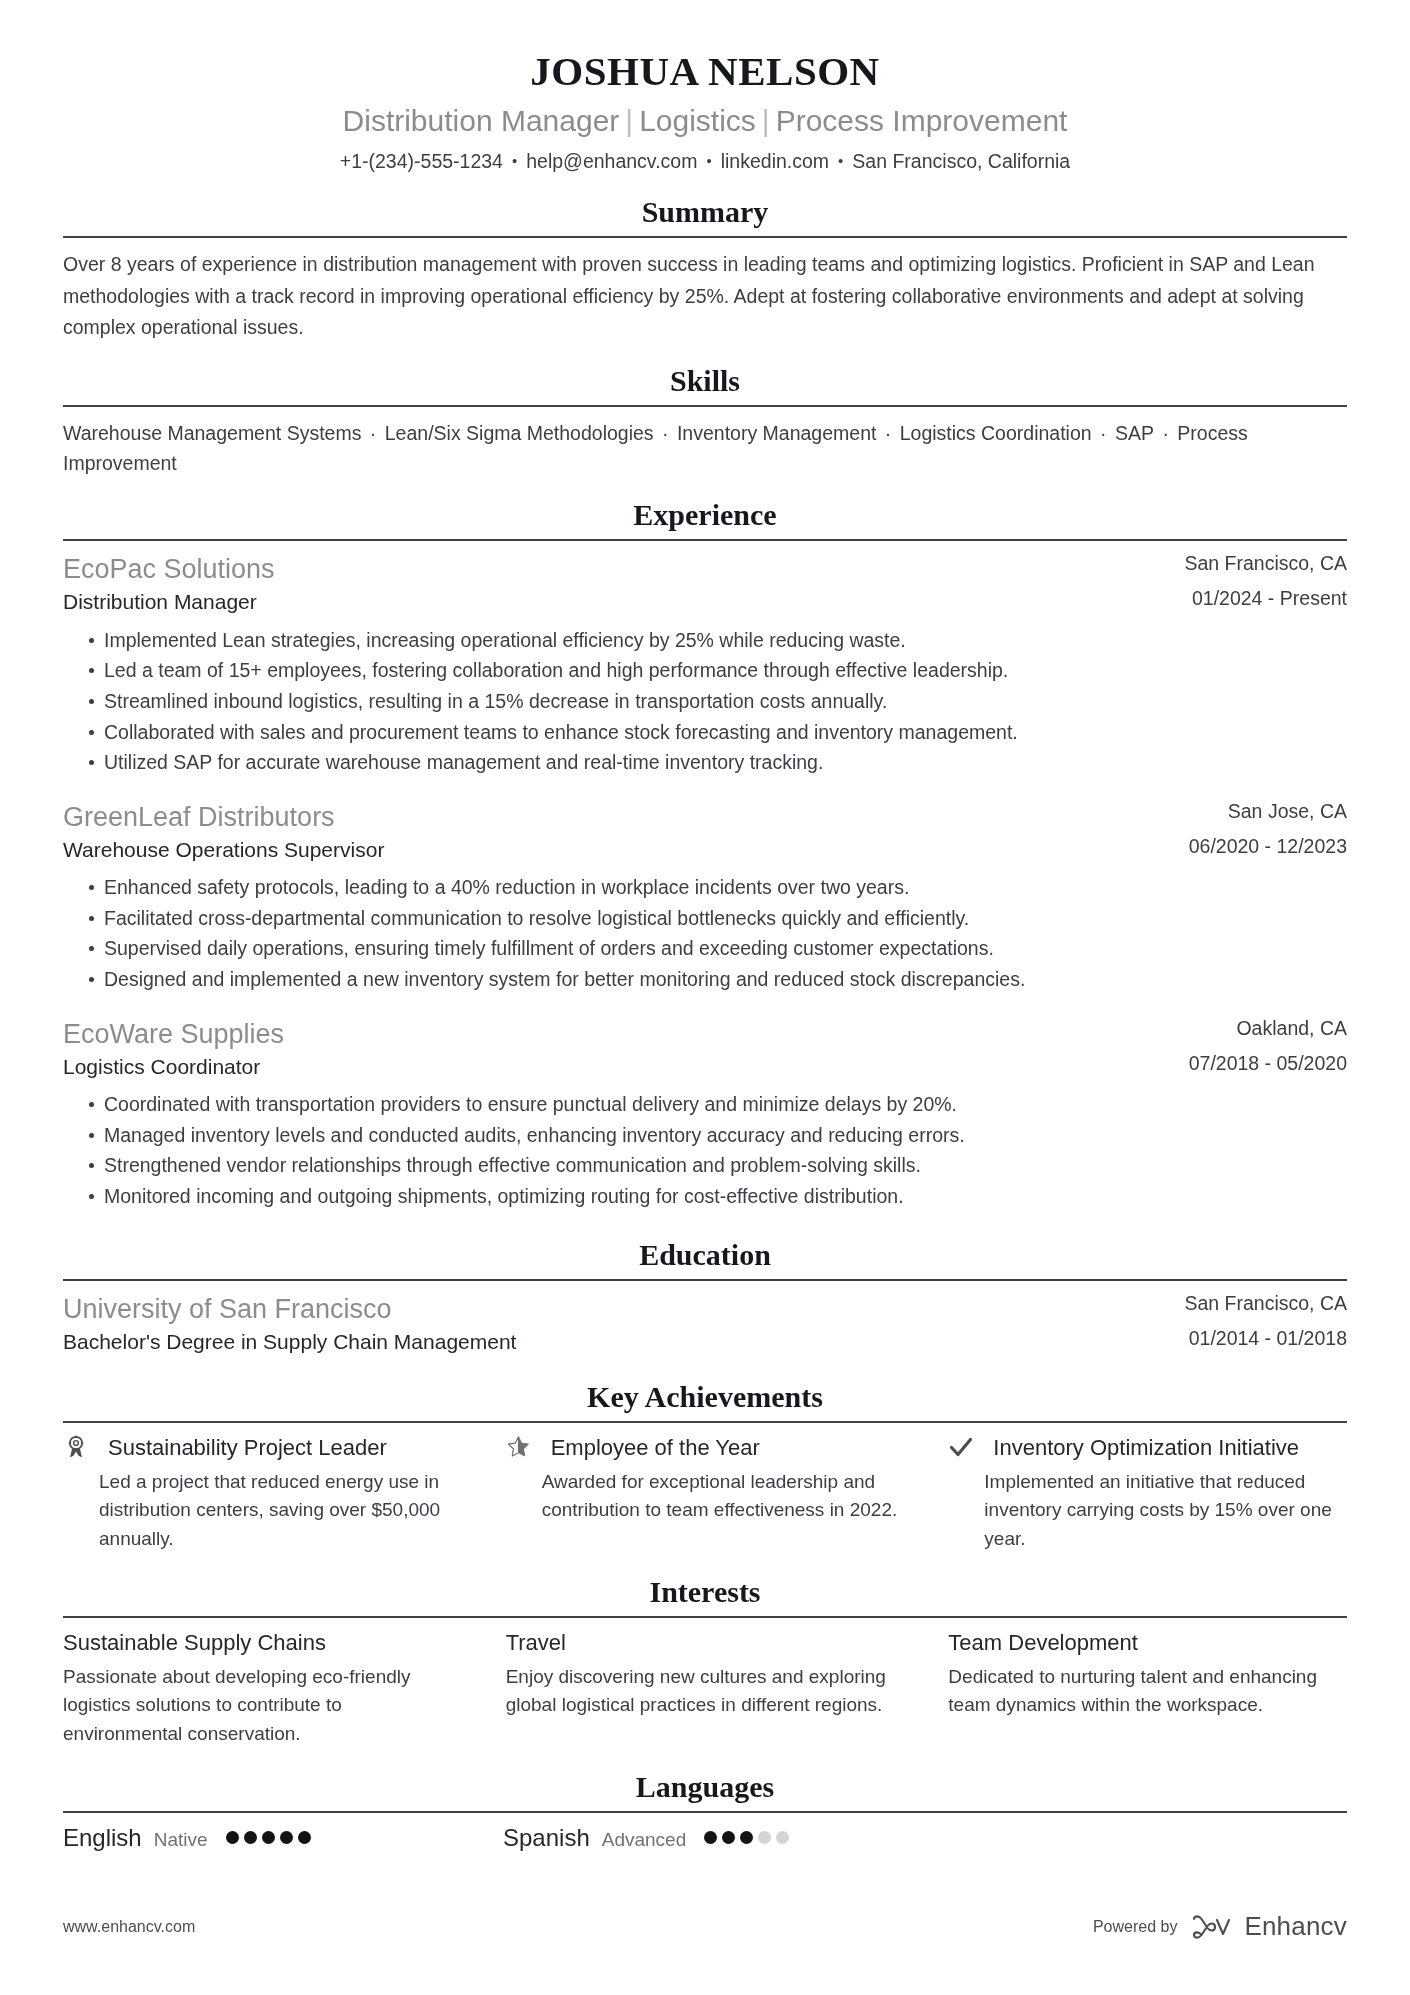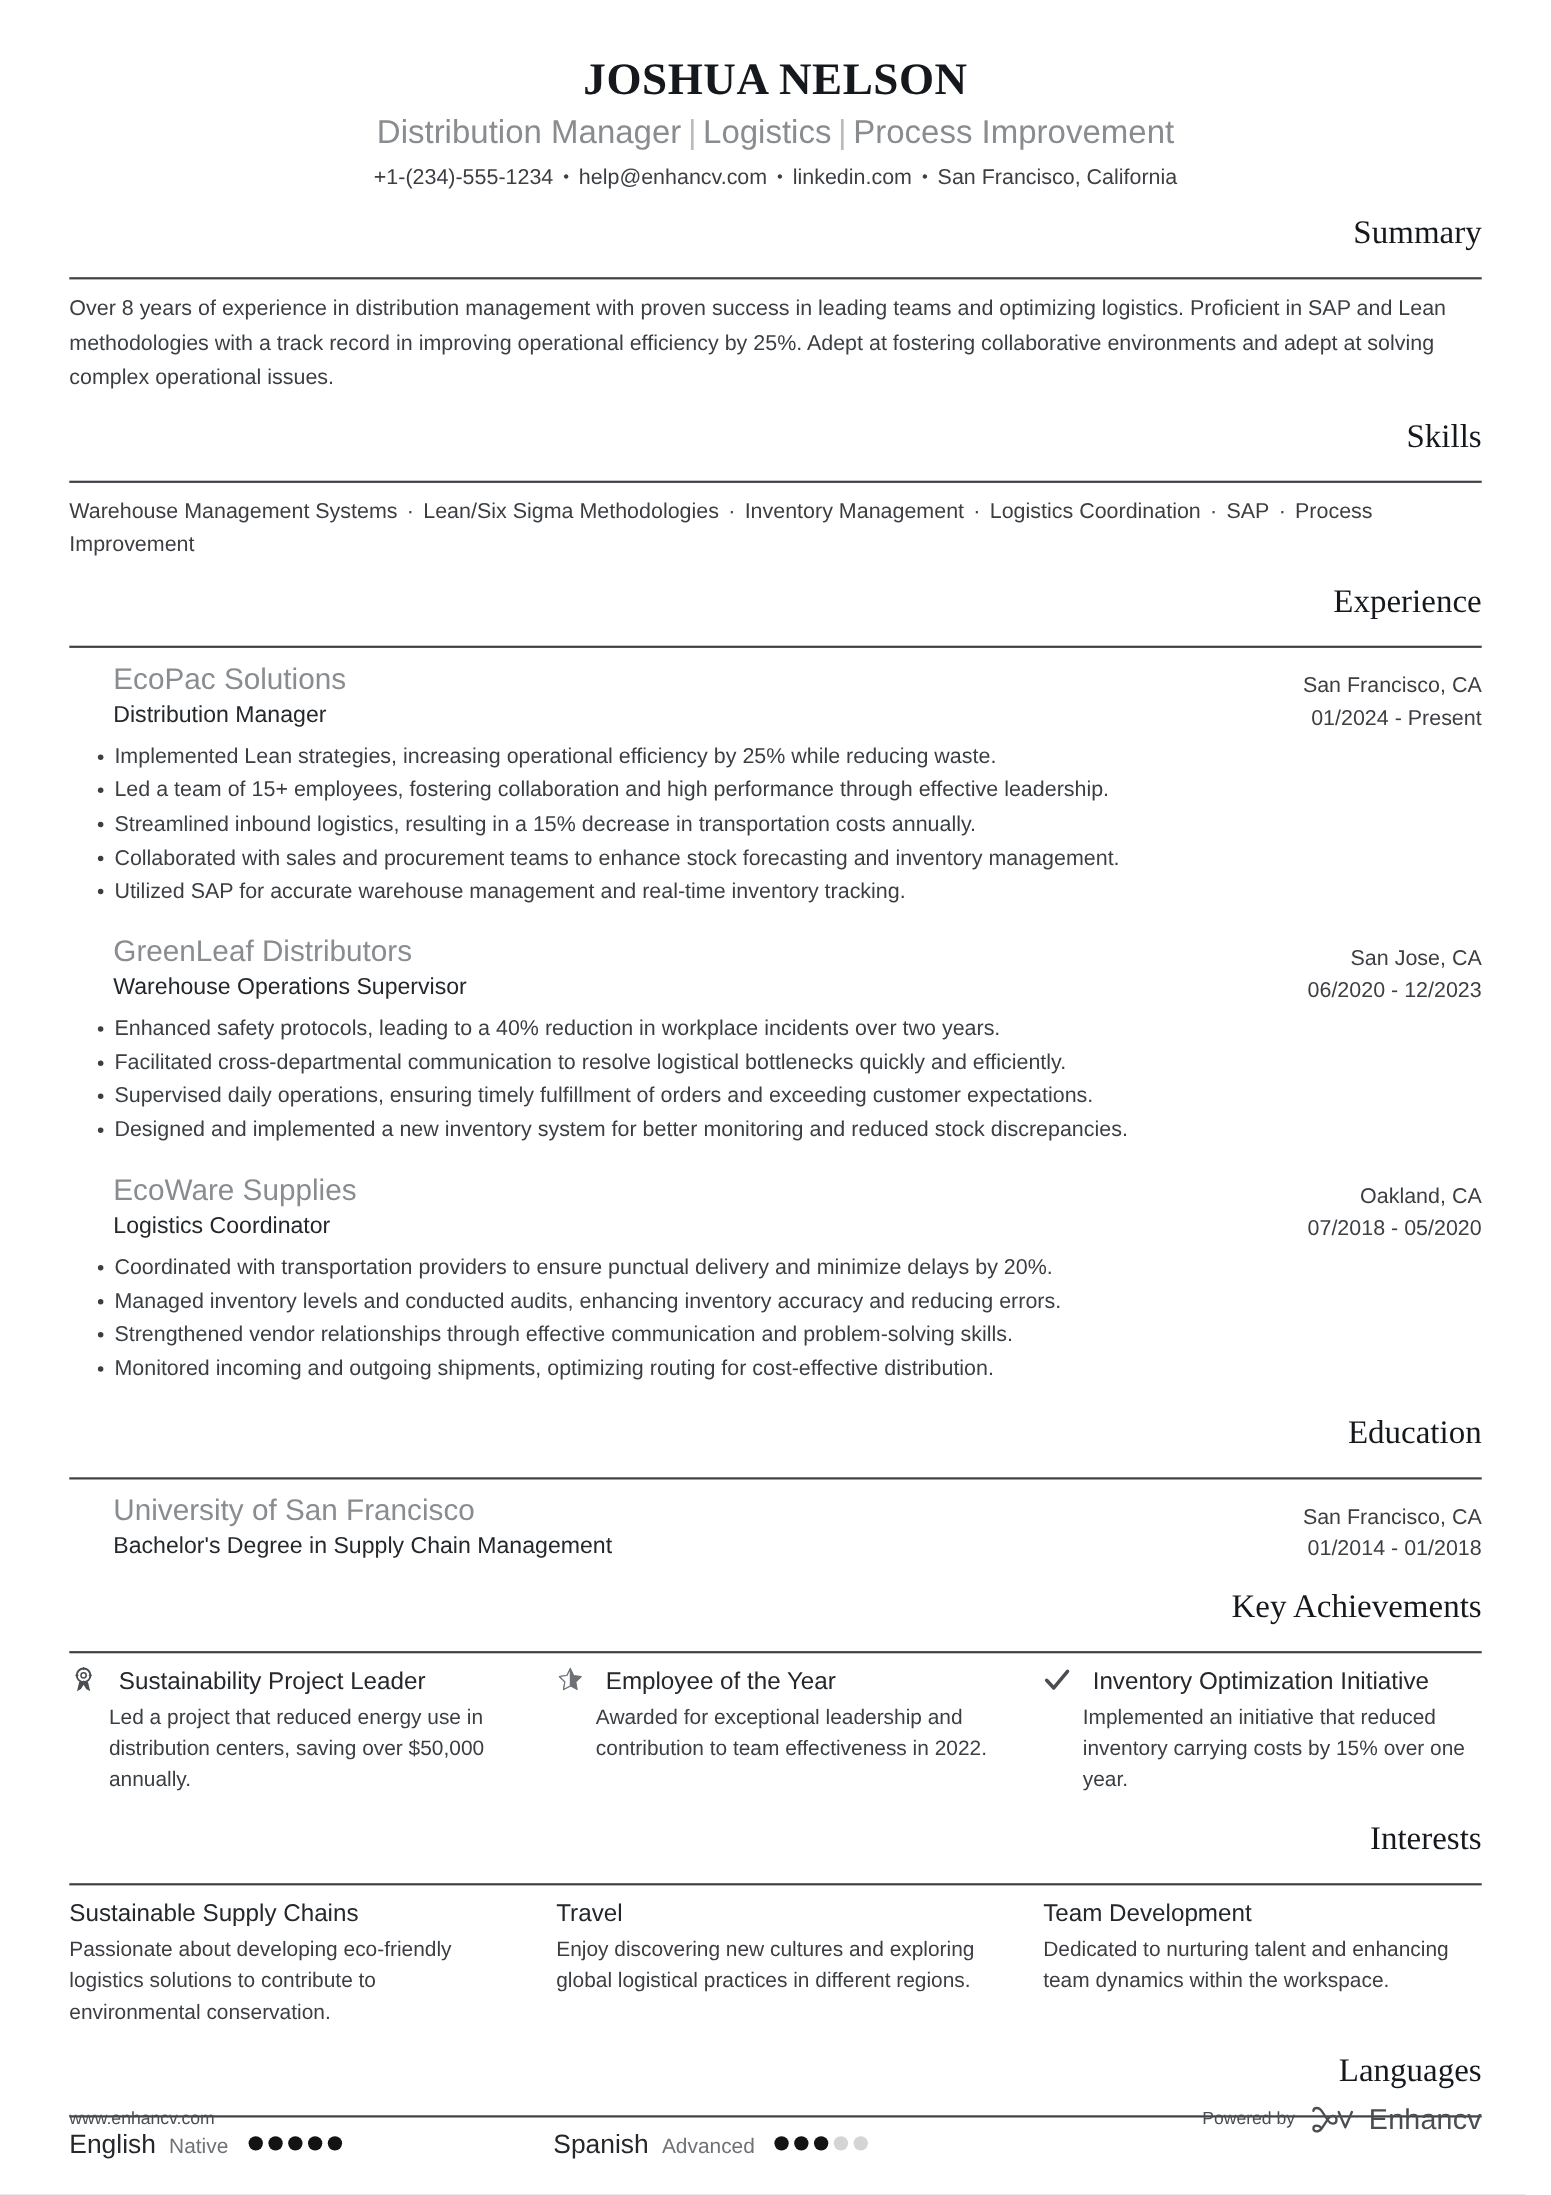--- a/index.html
+++ b/index.html
@@ -52,26 +52,26 @@
     color: #3b3e42;
     position: relative;
     top: -2px;
     font-size: 15px;
   }
 
   
   .section { margin-top: 20px; }
   .section-title {
     font-family: "Liberation Serif", serif;
-    font-weight: normal;
+    font-weight: bold;
     font-size: 30px;
-    text-align: right;
+    text-align: center;
     color: #15181c;
     line-height: 1.1;
-    padding-bottom: 24px;
+    padding-bottom: 8px;
   }
   .rule {
     border-top: 2px solid #3e4145;
     width: 100%;
   }
   .section-body { padding-top: 11px; }
 
   .para {
     font-size: 19.5px;
     line-height: 1.62;
@@ -85,22 +85,21 @@
     color: #3b3e42;
   }
   .skills-line .dot { padding: 0 3px; }
 
   
   .exp-entry { margin-bottom: 22px; }
   .exp-entry:last-child { margin-bottom: 0; }
   .exp-row {
     display: flex;
     justify-content: space-between;
-    align-items: flex-end;
-    margin-left: 40px;
+    align-items: flex-start;
   }
   .exp-company {
     font-size: 27px;
     color: #8a8d90;
     line-height: 1.3;
   }
   .exp-location {
     font-size: 19.5px;
     color: #3b3e42;
     white-space: nowrap;

